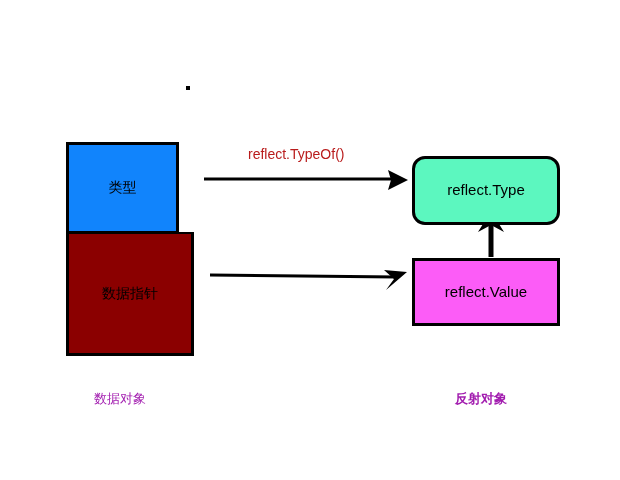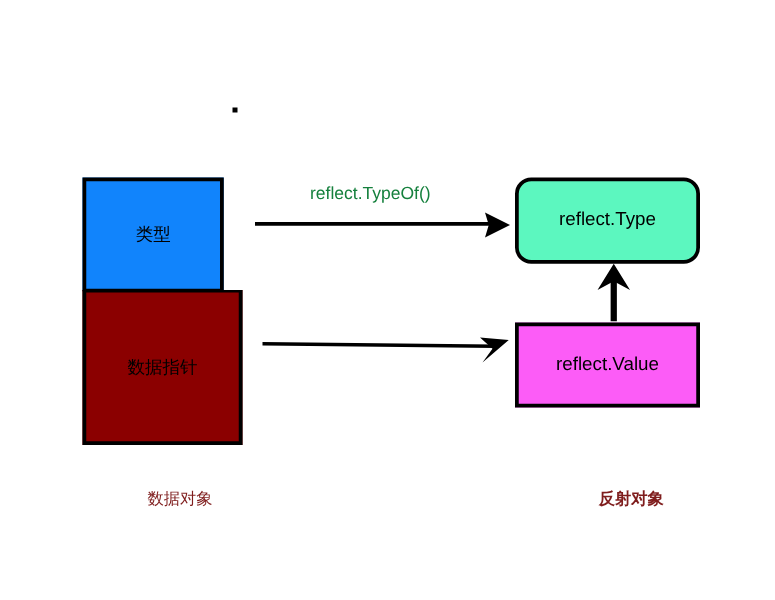--- a/index.html
+++ b/index.html
@@ -44,53 +44,52 @@
     left: 66px;
     top: 232px;
     width: 128px;
     height: 124px;
     background: #8b0000;
     border-top-width: 2px;
     font-size: 14px;
   }
   #box-reflect-type {
     left: 412px;
-    top: 142px;
+    top: 156px;
     width: 148px;
     height: 69px;
     background: #5cf7bf;
     font-size: 15px;
     border-radius: 13px;
   }
   #box-reflect-value {
     left: 412px;
     top: 258px;
     width: 148px;
     height: 68px;
     background: #fc5cf7;
     font-size: 15px;
     text-align: center;
   }
 
   
   .caption {
     position: absolute;
     font-size: 13px;
-    color: #7f1d1d;
+    color: #a21caf;
     white-space: nowrap;
-    margin-left: 24px;
   }
   #caption-data-object { left: 94px; top: 390px; }
   #caption-reflect-object { left: 455px; top: 390px; font-weight: bold; }
 
   
   .arrow-label {
     position: absolute;
     font-size: 14px;
-    color: #15803d;
+    color: #b91c1c;
     white-space: nowrap;
   }
   #label-typeof  { left: 248px; top: 146px; }
   #label-valueof { left: 238px; top: 294px; }
 
   
   #overlay {
     position: absolute;
     left: 0;
     top: 0;

